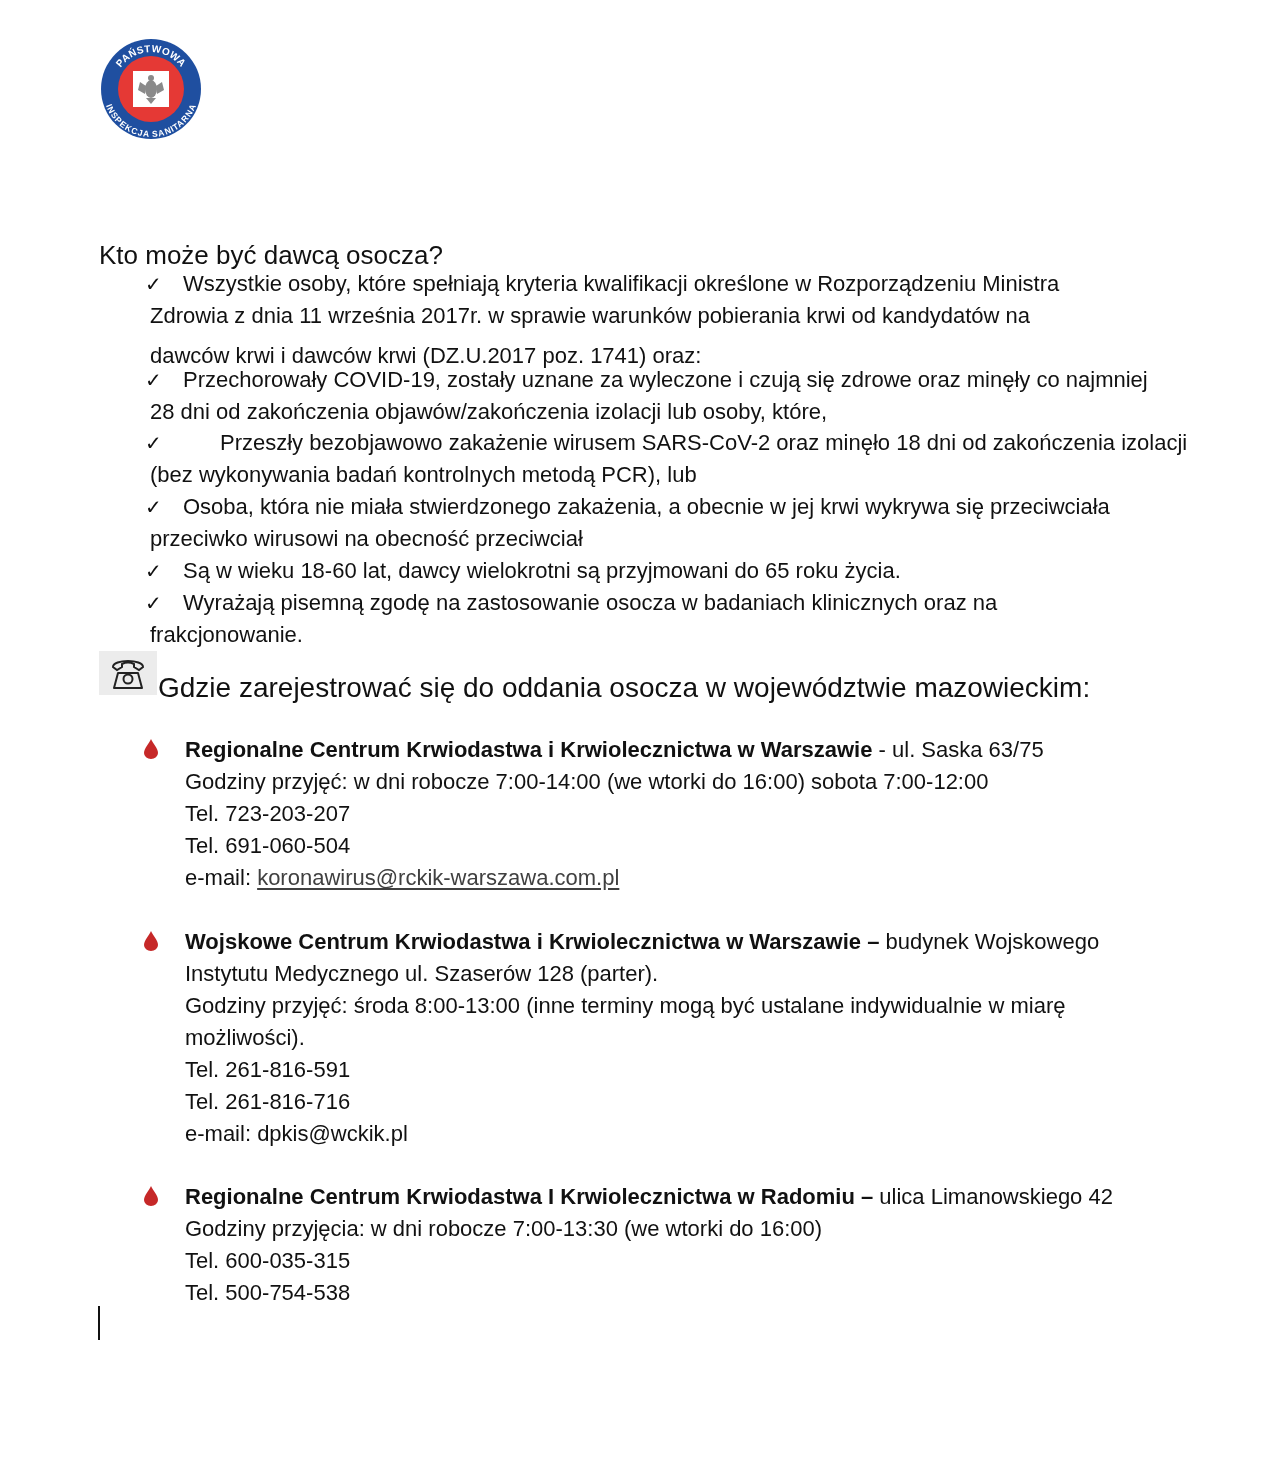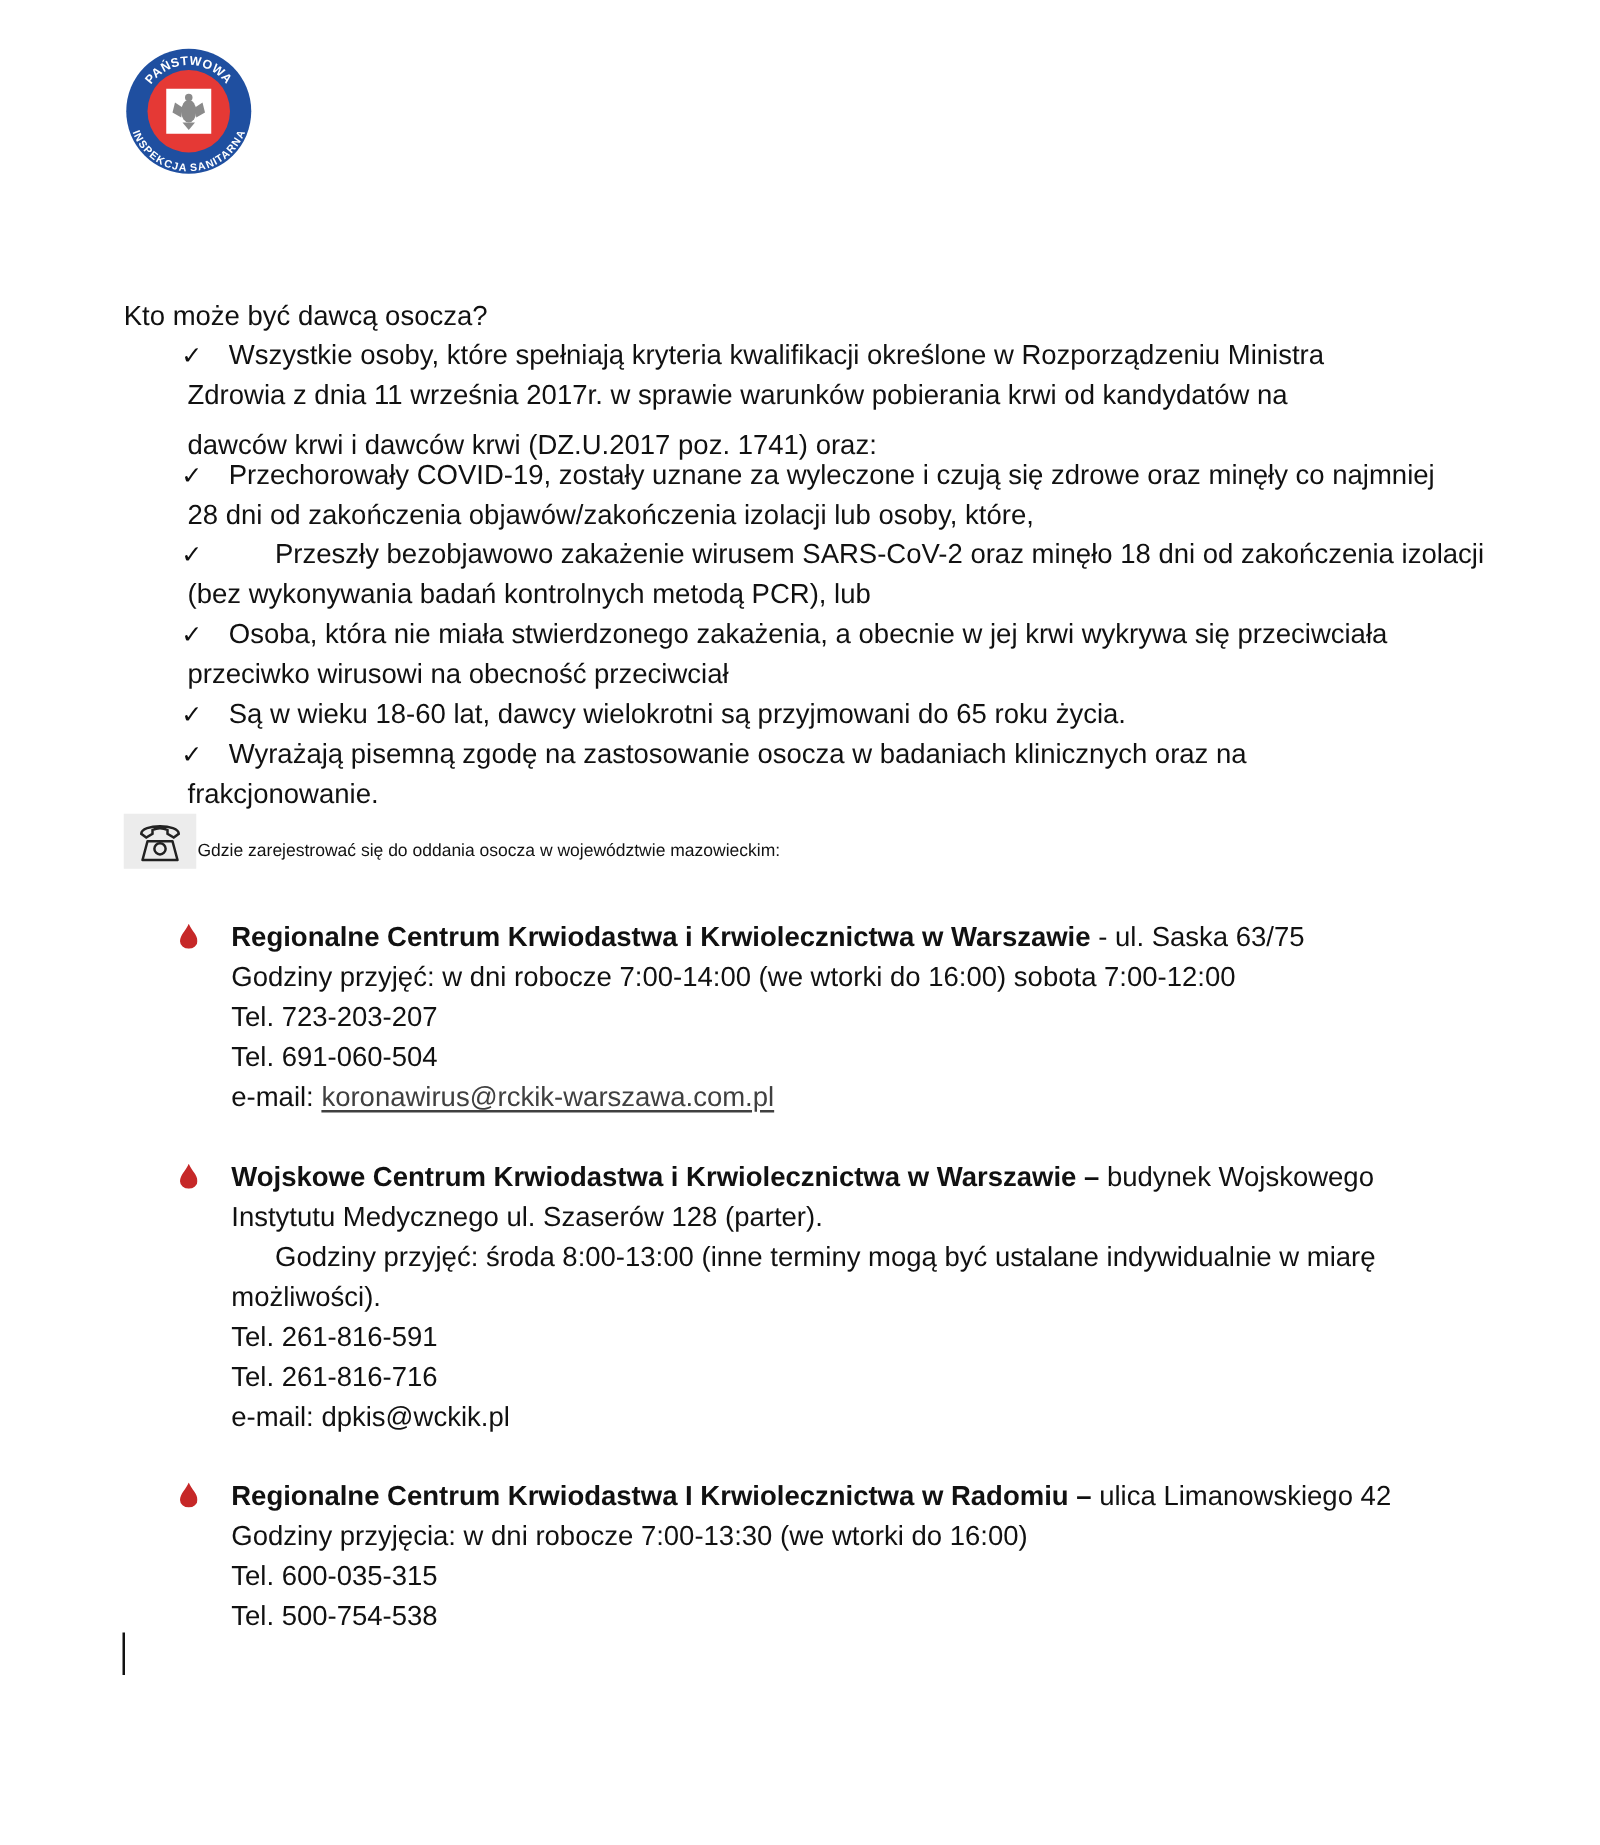--- a/index.html
+++ b/index.html
@@ -15,40 +15,40 @@
 
     
     .org-title {
       position: absolute; left: 105px; top: 174px;
       font-size: 21px; font-weight: bold; text-decoration: underline;
       text-underline-offset: 4px; letter-spacing: -0.2px; white-space: nowrap;
     }
 
     .question {
       position: absolute; left: 99px; top: 240px;
-      font-size: 22px; white-space: nowrap;
+      font-size: 26px; white-space: nowrap;
     }
 
     .crit-list { position: absolute; left: 0; top: 0; }
     .line {
       position: absolute; font-size: 22px; white-space: nowrap; line-height: 28px;
     }
     .check {
       position: absolute; font-size: 20px; line-height: 28px;
       font-family: "DejaVu Sans", sans-serif; color: #111;
     }
 
     
     .phone-box {
       position: absolute; left: 99px; top: 651px; width: 58px; height: 44px;
       background: #ececec;
     }
     .phone-box svg { position: absolute; left: 10px; top: 4px; }
     .where {
-      position: absolute; left: 158px; top: 672px; font-size: 14px; white-space: nowrap;
+      position: absolute; left: 158px; top: 672px; font-size: 28px; white-space: nowrap;
     }
 
     
     .drop { position: absolute; width: 14px; height: 20px; }
     .ctext { position: absolute; left: 185px; font-size: 22px; white-space: nowrap; line-height: 28px; }
     .ctext b { font-weight: bold; }
     .email-link { color: #404040; text-decoration: underline; text-underline-offset: 3px; }
 
     .cursor {
       position: absolute; left: 98px; top: 1306px; width: 2px; height: 34px; background: #111;
@@ -140,21 +140,21 @@
   </div>
 
   <div>
     <svg class="drop" style="left:144px; top:931px;" viewBox="0 0 14 20">
       <path d="M 7 0 C 9 5, 14 9, 14 14 A 7 6 0 0 1 0 14 C 0 9, 5 5, 7 0 Z" fill="#c62828"></path>
     </svg>
     <div class="ctext" style="top:928px;">
       <b>Wojskowe Centrum Krwiodastwa i Krwiolecznictwa w Warszawie</b><b> – </b><span>budynek Wojskowego</span>
     </div>
     <div class="ctext" style="top:960px;">Instytutu Medycznego ul. Szaserów 128 (parter).</div>
-    <div class="ctext" style="top:992px;margin-left:35px;">Godziny przyjęć: środa 8:00-13:00 (inne terminy mogą być ustalane indywidualnie w miarę</div>
+    <div class="ctext" style="top:992px;">Godziny przyjęć: środa 8:00-13:00 (inne terminy mogą być ustalane indywidualnie w miarę</div>
     <div class="ctext" style="top:1024px;">możliwości).</div>
     <div class="ctext" style="top:1056px;">Tel. 261-816-591</div>
     <div class="ctext" style="top:1088px;">Tel. 261-816-716</div>
     <div class="ctext" style="top:1120px;">
       <span>e-mail: </span><span>dpkis@wckik.pl</span>
     </div>
   </div>
 
   <div>
     <svg class="drop" style="left:144px; top:1186px;" viewBox="0 0 14 20">

